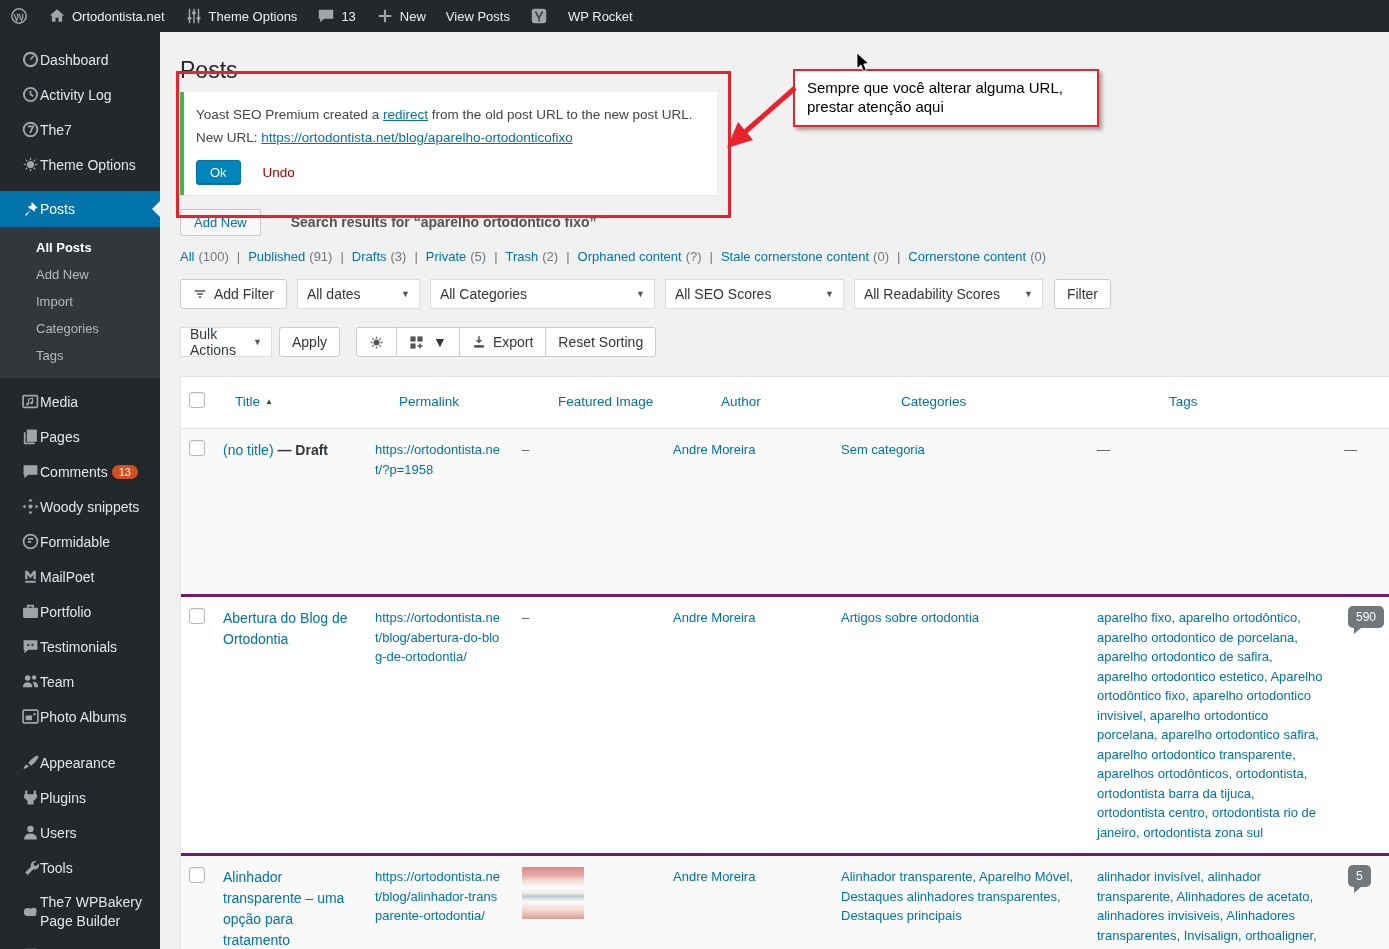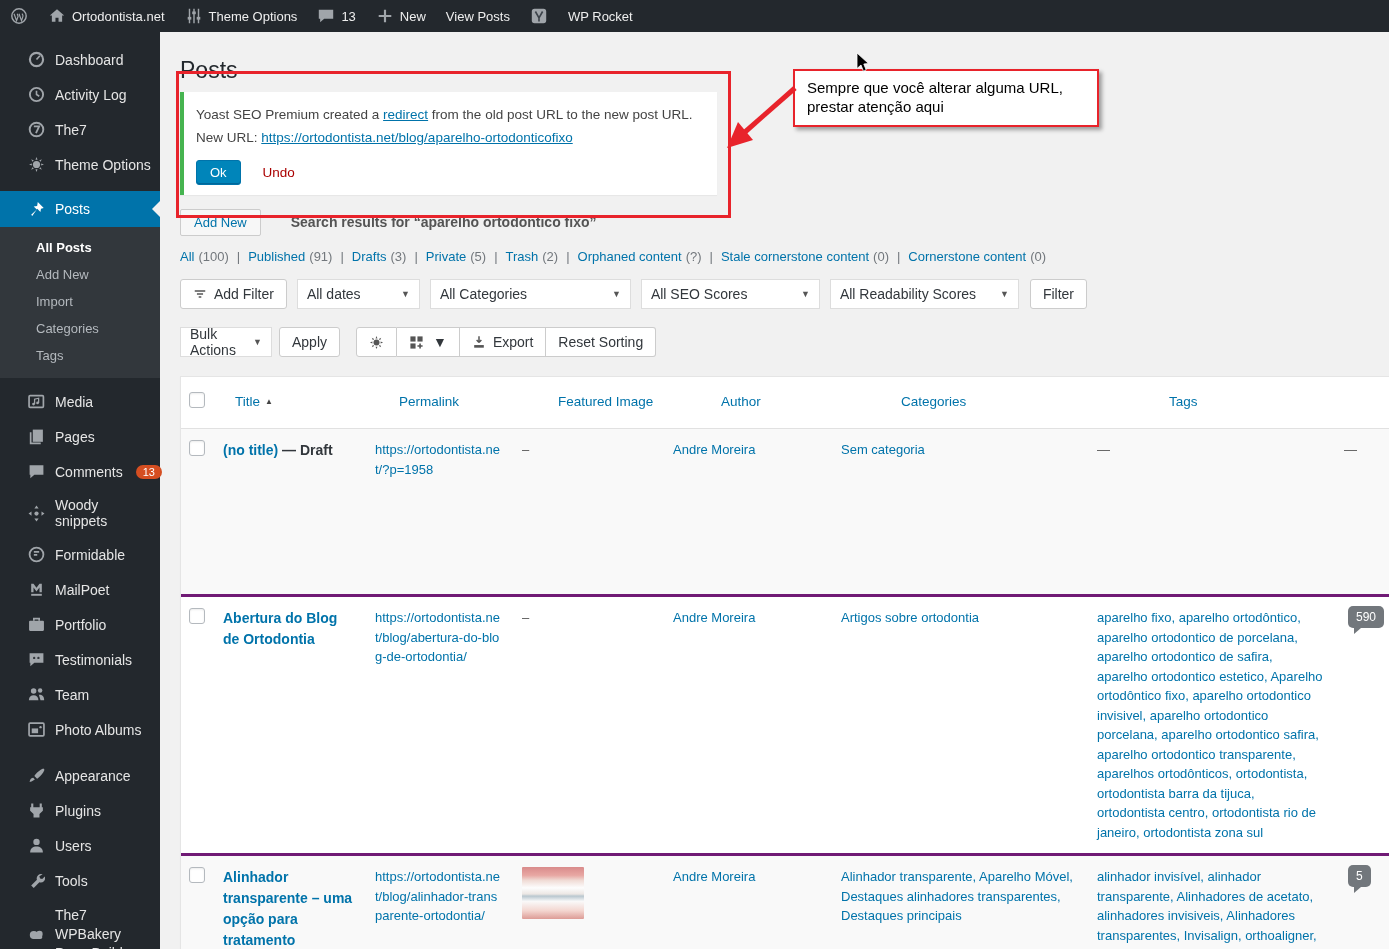--- a/index.html
+++ b/index.html
@@ -20,21 +20,21 @@
   .ab-item { display:flex; align-items:center; gap:6px; padding:0 10px; height:32px; color:#eee; }
   .ab-item svg { display:block; }
   .ab-icon { width:18px; height:18px; }
 
   
   .sidebar {
     position:absolute; top:32px; left:0; width:160px; height:917px;
     background:#23282d; color:#eee; z-index:30; font-size:14px;
   }
   .menu { padding-top:10px; }
-  .m-item { display:flex; align-items:center; gap:9px; padding:8px 8px 8px 27px; min-height:34px; color:#e5e5e5; cursor:pointer; }
+  .m-item { display:flex; align-items:center; padding:8px 8px 8px 21px; min-height:34px; color:#e5e5e5; cursor:pointer; }
   .m-item .micon { width:19px; height:19px; flex:0 0 19px; display:flex; align-items:center; justify-content:center; }
   .m-item .micon svg { width:17px; height:17px; fill:#a0a5aa; }
   .m-sep { height:9px; }
   .m-item.active { background:#0073aa; color:#fff; position:relative; min-height:36px; }
   .m-item.active .micon svg { fill:#fff; }
   .m-item.active:after {
     content:""; position:absolute; right:0; top:50%; margin-top:-8px;
     border:8px solid transparent; border-right-color:#f1f1f1;
   }
   .submenu { background:#32373c; padding:7px 0 9px; }
@@ -83,21 +83,21 @@
     background:#fff; border:1px solid #ccc; border-radius:3px; height:30px;
     display:inline-flex; align-items:center; gap:7px; padding:0 12px; color:#32373c;
     font-size:14px; cursor:pointer;
   }
   .sel {
     background:#fff; border:1px solid #ddd; border-radius:0; height:30px;
     display:inline-flex; align-items:center; justify-content:space-between;
     padding:0 9px; color:#32373c; font-size:14px; cursor:pointer; margin-left:10px;
   }
   .sel .caret { font-size:9px; color:#555; margin-left:12px; }
-  .w-dates { width:123px; } .w-cats { width:201px; } .w-seo { width:179px; } .w-read { width:189px; }
+  .w-dates { width:123px; } .w-cats { width:225px; } .w-seo { width:179px; } .w-read { width:189px; }
   .w-bulk { width:92px; margin-left:0; }
   .filter-btn { margin-left:11px; }
   .apply-btn { margin-left:7px; }
   .btn-group { display:flex; margin-left:16px; }
   .bg-seg {
     background:#fff; border:1px solid #ccc; height:30px; display:inline-flex; align-items:center;
     gap:7px; padding:0 12px; color:#32373c; font-size:14px; cursor:pointer;
   }
   .bg-seg + .bg-seg { border-left:none; }
   .bg-seg:first-child { border-radius:3px 0 0 3px; }
@@ -118,21 +118,21 @@
   .tbody + .tbody { border-top:3px solid #701a75; }
   .row-alt { background:#f9f9f9; }
   .row-1 { min-height:165px; }
   .row-2 { min-height:255px; }
   .row-3 { min-height:180px; }
   input[type=checkbox] {
     appearance:none; -webkit-appearance:none; width:16px; height:16px; margin:0;
     border:1px solid #b4b9be; border-radius:3px; background:#fff; cursor:pointer;
     box-shadow:inset 0 1px 2px rgba(0,0,0,.08);
   }
-  .td.title a { color:#0073aa; font-weight:bold; font-size:14px; }
+  .td.title a { color:#0073aa; font-weight:normal; font-size:14px; }
   .td.title .suffix { color:#32373c; font-weight:bold; font-size:14px; }
   .td a { color:#0073aa; }
   .td.permalink a { word-break:break-all; }
   .dash { color:#555; }
   .c-bubble {
     display:inline-block; position:relative; background:#72777c; color:#fff;
     border-radius:5px; padding:2px 8px; font-size:12px; margin-left:4px; cursor:pointer;
   }
   .c-bubble:after {
     content:""; position:absolute; bottom:-6px; left:6px;

